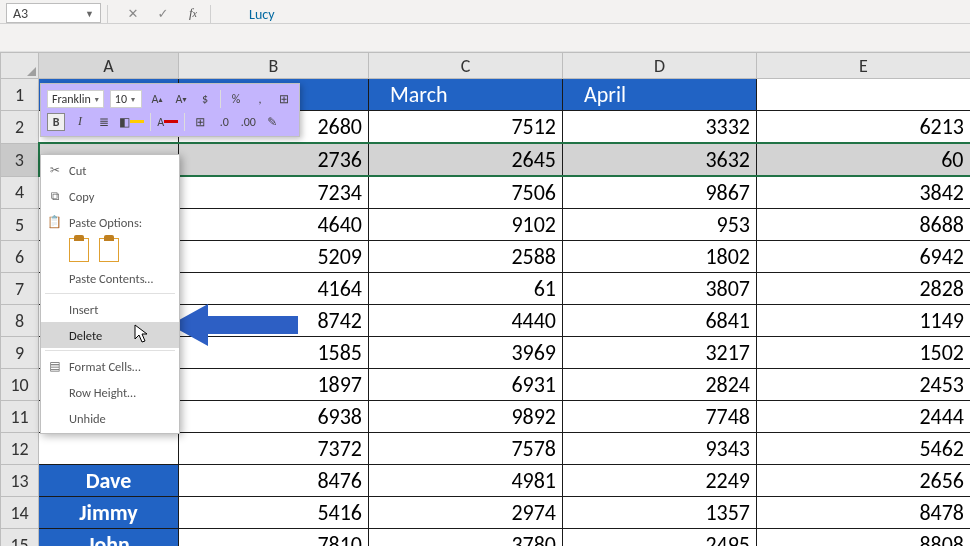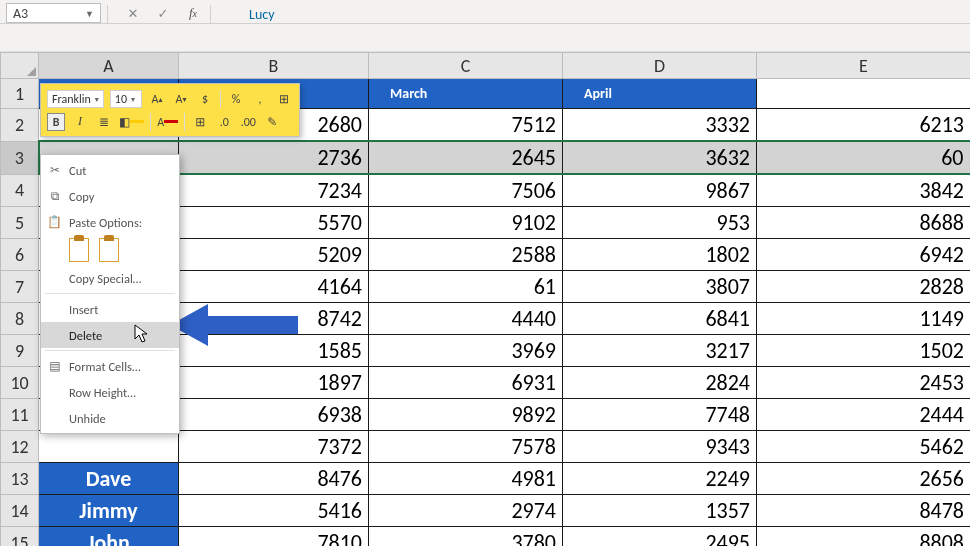--- a/index.html
+++ b/index.html
@@ -90,23 +90,23 @@
     padding: 2px 6px;
     text-align: right;
     color: #000;
     height: 30px;
     background: white;
     vertical-align: middle;
   }
   td.blue-head {
     background: #2163c4;
     color: #fff;
-    font-weight: bold;
+    font-weight: normal;
     text-align: left;
-    font-size: 14px;
+    font-size: 22px;
     padding-left: 21px;
   }
   td.blue-name {
     background: #2163c4;
     color: #fff;
     font-weight: bold;
     text-align: center;
   }
   tr.selected td {
     background: #d3d3d3;
@@ -117,21 +117,21 @@
   tr.selected td:first-child {
     border-left: 2px solid #217346;
     background:#2163c4;
   }
 
   
   .mini-toolbar {
     position: absolute;
     left: 40px; top: 83px;
     width: 260px; height: 54px;
-    background: #fde047;
+    background: #c4b5fd;
     border: 1px solid #c0c0c0;
     box-shadow: 2px 2px 6px rgba(0,0,0,0.25);
     display: flex;
     flex-direction: column;
     padding: 3px 6px;
     font-size: 12px;
     color: #333;
     z-index: 5;
   }
   .mt-row { display:flex; align-items:center; gap:6px; height:24px; }
@@ -263,21 +263,21 @@
     <th class="rowhdr">4</th>
     <td style="text-align:left"></td>
     <td>7234</td>
     <td>7506</td>
     <td>9867</td>
     <td>3842</td>
   </tr>
   <tr>
     <th class="rowhdr">5</th>
     <td style="text-align:left"></td>
-    <td>5570</td>
+    <td>4640</td>
     <td>9102</td>
     <td>953</td>
     <td>8688</td>
   </tr>
   <tr>
     <th class="rowhdr">6</th>
     <td style="text-align:left"></td>
     <td>5209</td>
     <td>2588</td>
     <td>1802</td>
@@ -403,21 +403,21 @@
   </div>
   <div class="cm-item">
     <span class="icn">📋</span>
     <span>Paste Options:</span>
   </div>
   <div class="cm-paste-icons">
     <div class="paste-ic"></div>
     <div class="paste-ic"></div>
   </div>
   <div class="cm-item">
-    <span>Copy Special…</span>
+    <span>Paste Contents…</span>
   </div>
   <div class="cm-sep"></div>
   <div class="cm-item">
     <span>Insert</span>
   </div>
   <div class="cm-item hover">
     <span>Delete</span>
   </div>
   <div class="cm-sep"></div>
   <div class="cm-item">

